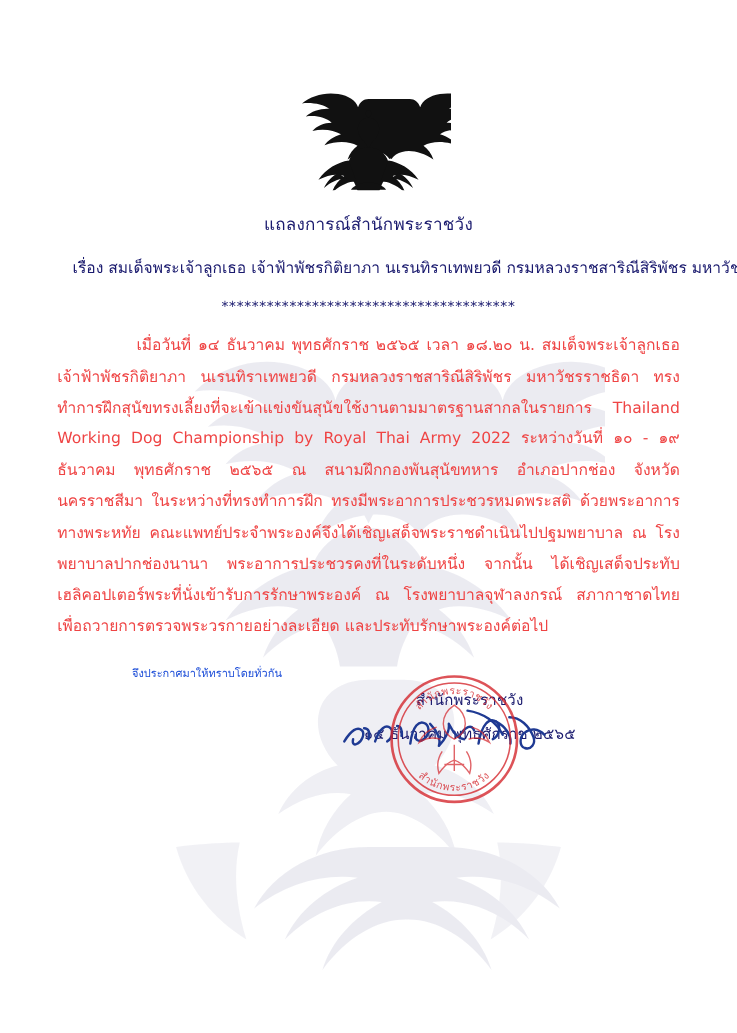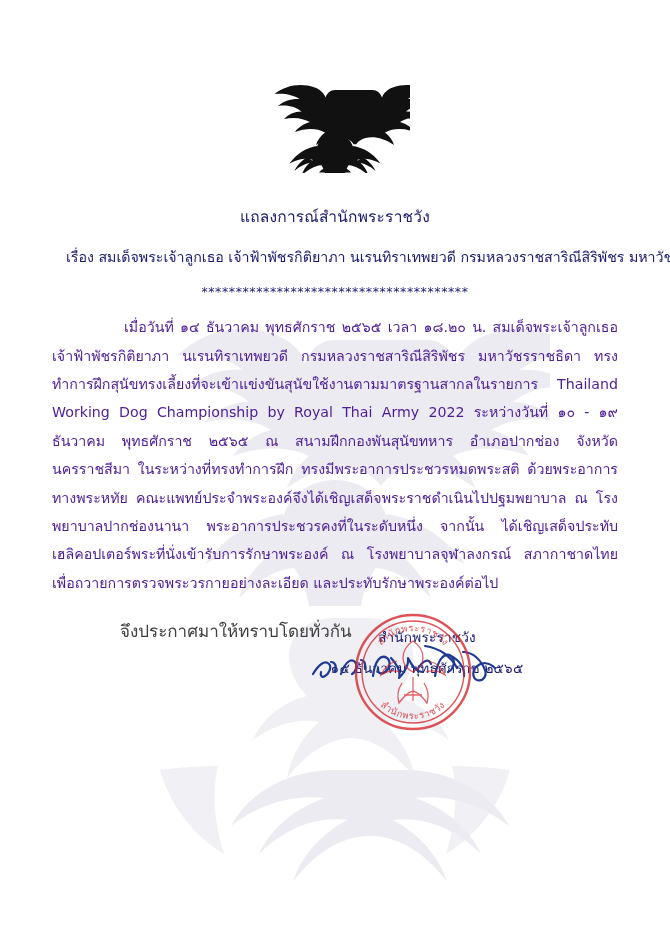--- a/index.html
+++ b/index.html
@@ -46,21 +46,21 @@
     pointer-events: none;
   }
   .emblem svg { width: 100%; height: 100%; display: block; }
 
   
   .content {
     position: absolute;
     left: 0;
     top: 0;
     width: 670px;
-    padding: 13px 52px;
+    padding: 0 52px;
   }
 
   .doc-title {
     margin-top: 193px;
     text-align: center;
     font-size: 15.5px;
     color: #1a1a6e;
     letter-spacing: 0.2px;
     line-height: 1.5;
   }
@@ -86,35 +86,35 @@
     text-align: center;
     color: #1a1a6e;
     font-size: 12.5px;
     letter-spacing: 0.6px;
     white-space: nowrap;
     overflow: hidden;
   }
 
   .body-text {
     margin-top: 14px;
-    color: #4c1d95;
+    color: #ef4444;
     font-size: 14.2px;
     line-height: 2.0;
   }
   .body-text p {
     margin: 0;
     text-align: justify;
     text-justify: inter-word;
   }
   .body-text p.first { text-indent: 72px; }
 
   .closing {
     margin-top: 20px;
-    color: #404040;
-    font-size: 17px;
+    color: #1d4ed8;
+    font-size: 10px;
     padding-left: 68px;
   }
 
   
   .sign-block {
     position: absolute;
     right: 118px;
     top: 622px;
     width: 250px;
     text-align: center;

